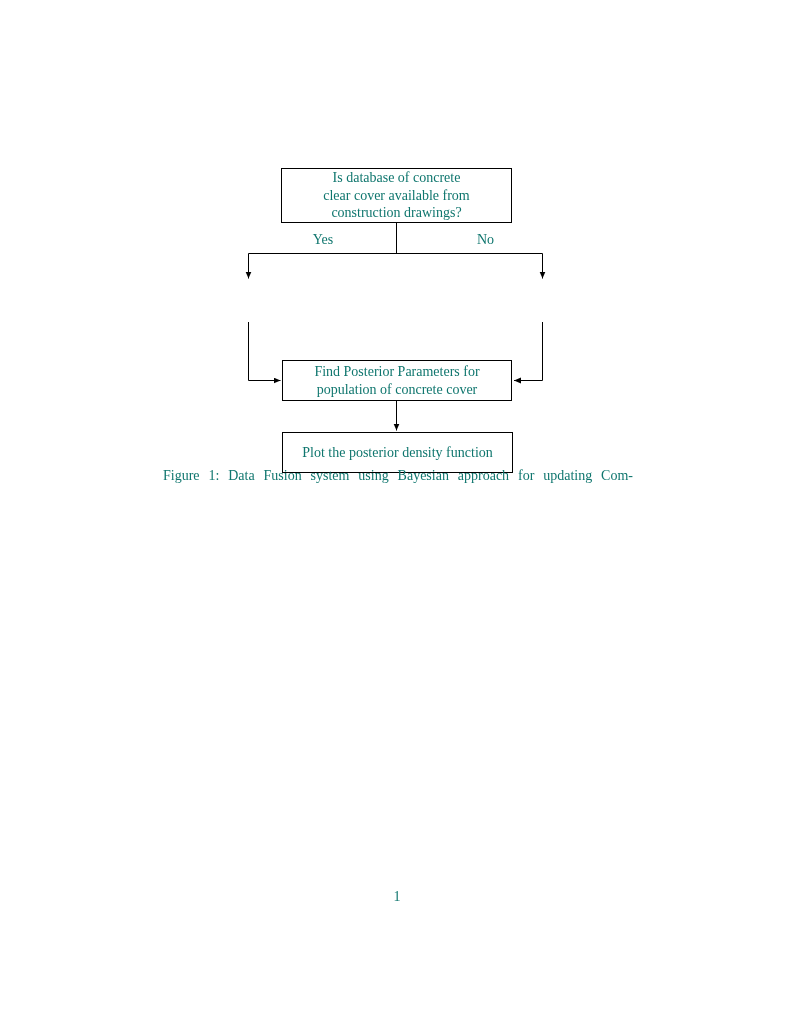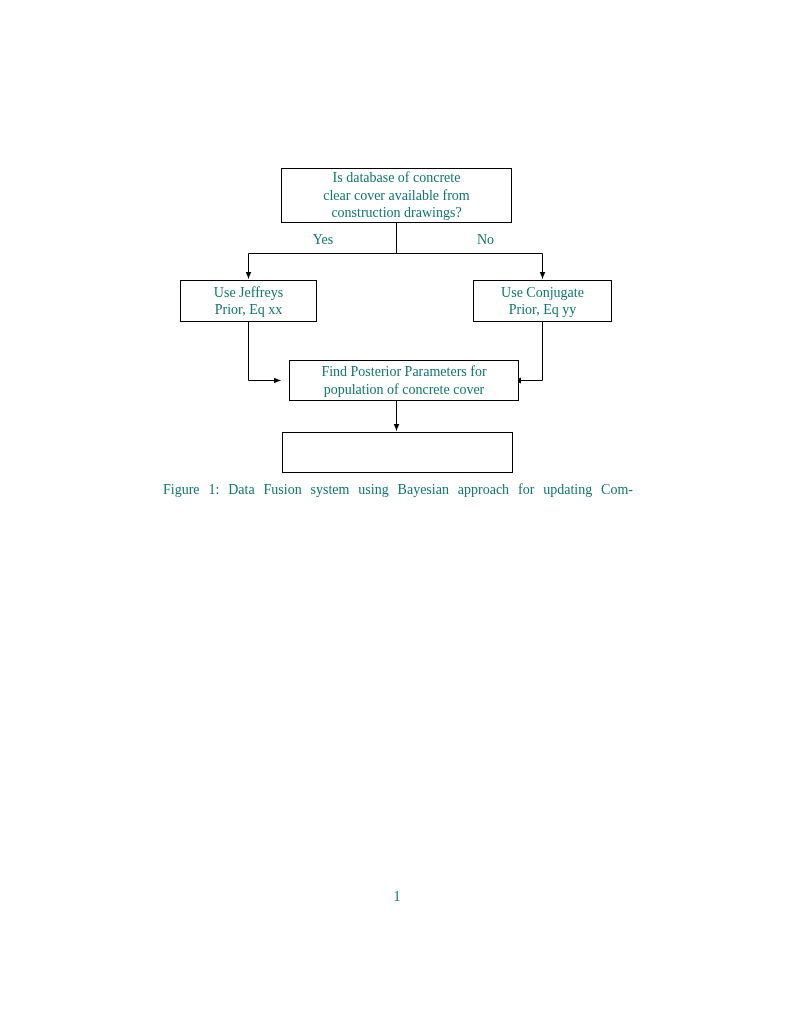--- a/index.html
+++ b/index.html
@@ -38,34 +38,34 @@
     flex-direction: column;
     justify-content: center;
     align-items: center;
     text-align: center;
     font-size: 14px;
     line-height: 17.5px;
   }
   .node-question { left: 281px; top: 168px; width: 231px; height: 55px; }
   .node-jeffreys { left: 180px; top: 280px; width: 137px; height: 42px; }
   .node-conjugate { left: 473px; top: 280px; width: 139px; height: 42px; }
-  .node-posterior { left: 289px; top: 360px; width: 230px; height: 41px; }
+  .node-posterior { left: 282px; top: 360px; width: 230px; height: 41px; }
   .node-plot { left: 282px; top: 432px; width: 231px; height: 41px; }
   .branch-label {
     position: absolute;
     font-size: 14px;
     line-height: 16px;
     text-align: center;
   }
   .label-yes { left: 302px; top: 232px; width: 42px; }
   .label-no  { left: 454px; top: 232px; width: 40px; text-align: right; }
   .caption {
     position: absolute;
     left: 163px;
-    top: 482px;
+    top: 468px;
     width: 470px;
     font-size: 14px;
     line-height: 16.5px;
   }
   .cap-line { white-space: normal; }
   .cap-just {
     text-align: justify;
     text-align-last: justify;
   }
   .math-fc { font-style: italic; }
@@ -113,36 +113,29 @@
 
   <div class="fc-node node-question">
     <div>Is database of concrete</div>
     <div>clear cover available from</div>
     <div>construction drawings?</div>
   </div>
 
   <div class="branch-label label-yes">Yes</div>
   <div class="branch-label label-no">No</div>
 
-  <div class="fc-node node-jeffreys">
-    <div>Use Jeffreys</div>
-    <div>Prior, Eq xx</div>
-  </div>
 
-  <div class="fc-node node-conjugate">
-    <div>Use Conjugate</div>
-    <div>Prior, Eq yy</div>
-  </div>
 
   <div class="fc-node node-posterior">
     <div>Find Posterior Parameters for</div>
     <div>population of concrete cover</div>
   </div>
 
   <div class="fc-node node-plot">
+    <div>Plot the posterior density function</div>
   </div>
 
   <div class="caption">
     <div class="cap-line cap-just">Figure 1: Data Fusion system using Bayesian approach for updating Com-</div>
   </div>
 
   <div class="page-number">1</div>
 
 </div>
 

